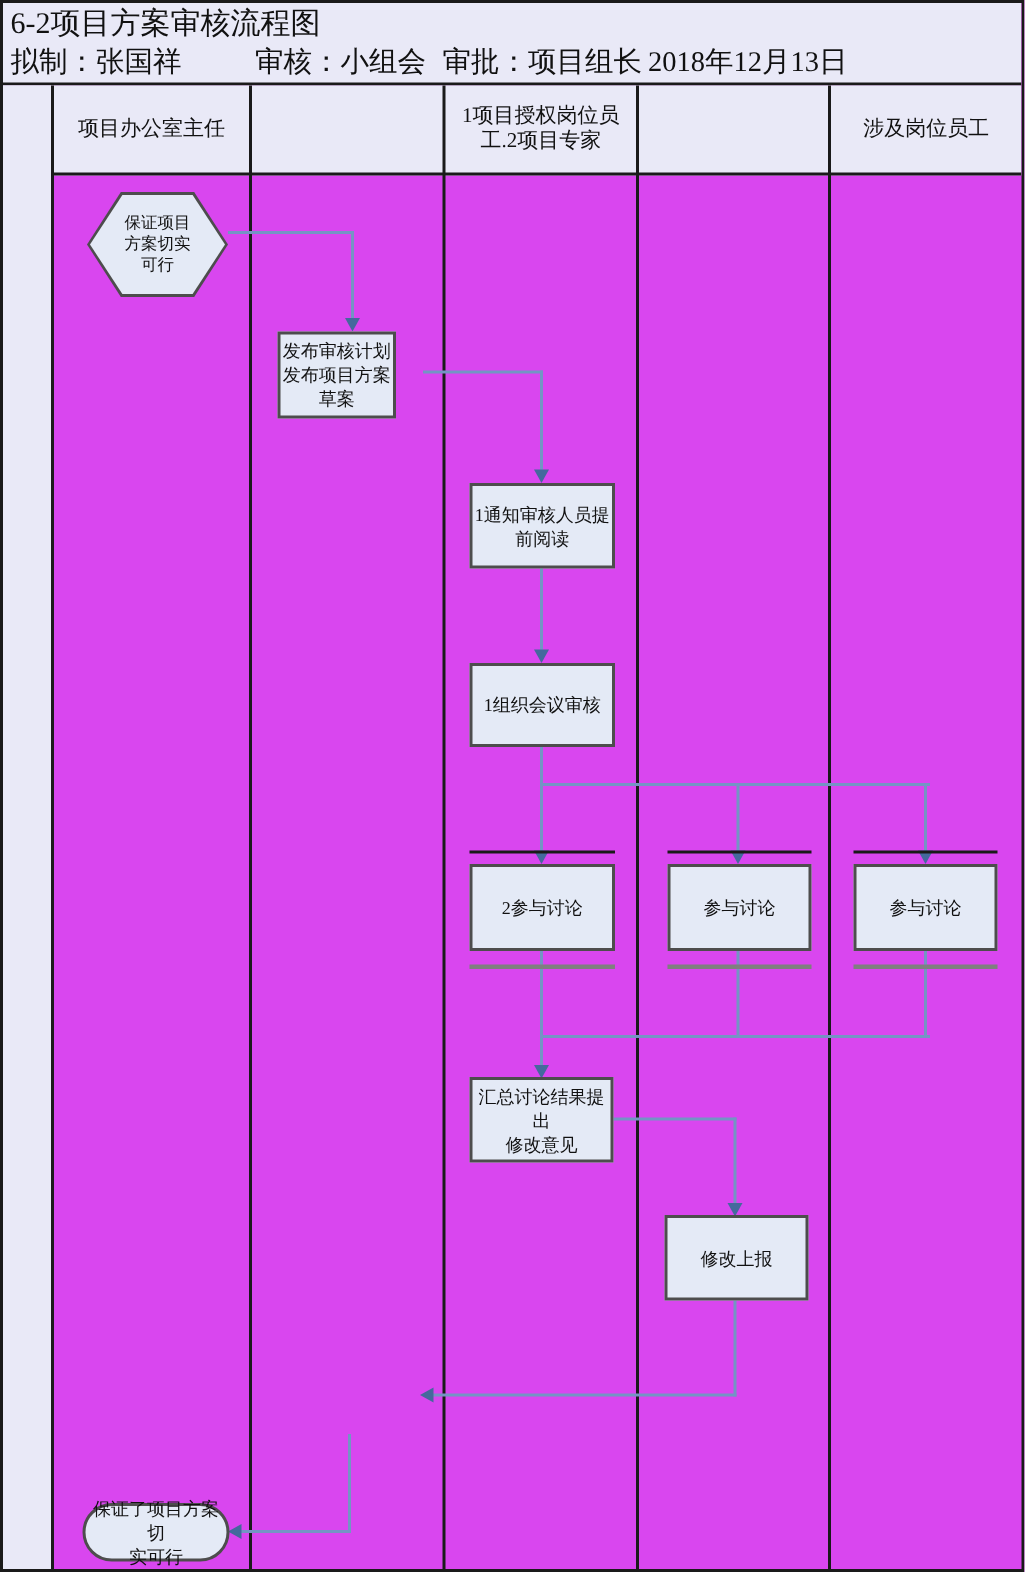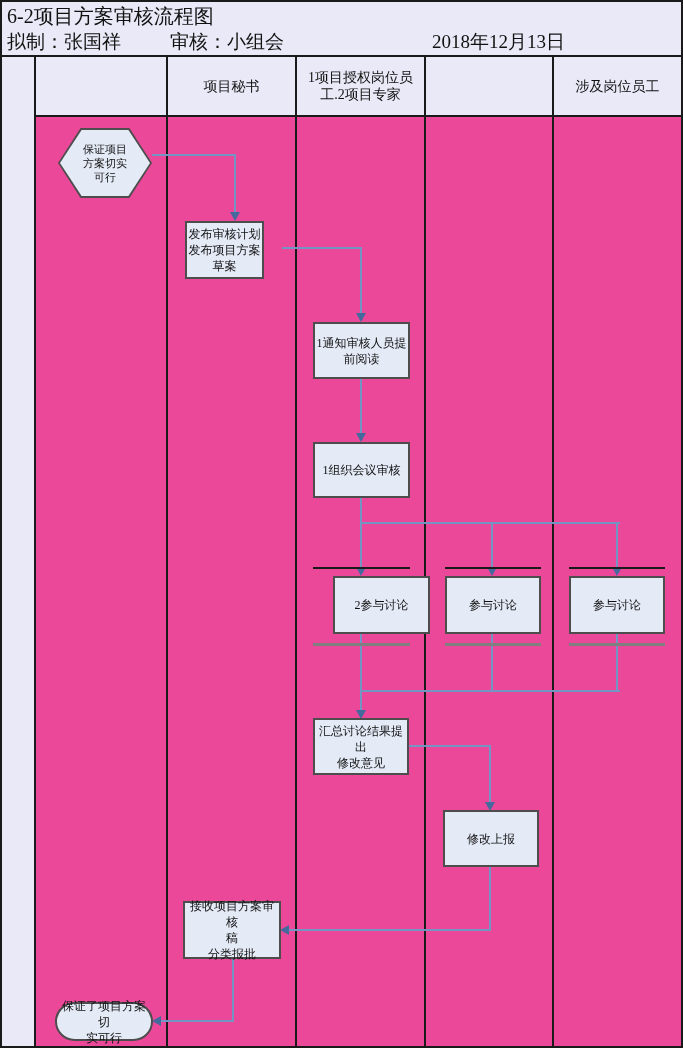--- a/index.html
+++ b/index.html
@@ -7,21 +7,21 @@
     --band:#e9e9f7;
     --fill:#e4eaf6;
     --nborder:#4d4d4d;
     --edge:#7494c4;
     --arrow:#44699d;
     --graybar:#7f7f7f;
   }
   html,body{margin:0;padding:0;background:#fff;}
   body{font-family:"Liberation Serif","DejaVu Serif",serif;color:#111;}
   .screen{
-    position:relative;width:683px;height:1048px;background:#ec4899;
+    position:relative;width:683px;height:1048px;background:#d946ef;
     border:2px solid var(--grid);box-sizing:border-box;overflow:hidden;
   }
   
   .title-band{position:absolute;left:0;top:0;width:679px;height:53px;background:var(--band);border-bottom:2px solid var(--grid);}
   .doc-title{position:absolute;left:5px;top:1px;font-size:20px;line-height:26px;white-space:nowrap;}
   .meta-row{position:absolute;left:0;top:27px;width:630px;height:26px;font-size:19px;line-height:26px;}
   .meta-row span{position:absolute;white-space:nowrap;}
   .m1{left:5px;} .m2{left:168px;} .m3{left:293px;} .m4{left:430px;}
   .lane-header-row{position:absolute;left:0;top:55px;width:679px;height:58px;background:var(--band);border-bottom:2px solid var(--grid);}
   .lane-cell{position:absolute;top:55px;height:58px;display:flex;align-items:center;justify-content:center;text-align:center;font-size:14px;line-height:17px;white-space:pre-line;}
@@ -46,44 +46,45 @@
   .hex-outer{position:absolute;background:var(--nborder);
     clip-path:polygon(0 50%,24% 0,76% 0,100% 50%,76% 100%,24% 100%);}
   .hex-inner{position:absolute;left:2px;top:2px;right:2px;bottom:2px;background:var(--fill);
     clip-path:polygon(0 50%,24% 0,76% 0,100% 50%,76% 100%,24% 100%);
     display:flex;align-items:center;justify-content:center;text-align:center;
     font-size:11px;line-height:14px;white-space:pre-line;}
   #n-start{left:56px;top:126px;width:94px;height:70px;}
   #n-publish{left:183px;top:219px;width:79px;height:58px;}
   #n-notify{left:311px;top:320px;width:97px;height:57px;}
   #n-meeting{left:311px;top:440px;width:97px;height:56px;}
-  #n-discuss1{left:311px;top:574px;width:97px;height:58px;margin-left:20px;}
+  #n-discuss1{left:311px;top:574px;width:97px;height:58px;}
   #n-discuss2{left:443px;top:574px;width:96px;height:58px;}
   #n-discuss3{left:567px;top:574px;width:96px;height:58px;}
   #n-summarize{left:311px;top:716px;width:96px;height:57px;}
   #n-revise{left:441px;top:808px;width:96px;height:57px;}
   #n-receive{left:181px;top:899px;width:98px;height:58px;}
   #n-end{left:53px;top:1000px;width:98px;height:39px;}
 </style>
 </head>
 <body>
 
 <div class="screen">
 
   <div class="title-band">
     <div class="doc-title">6-2项目方案审核流程图</div>
     <div class="meta-row">
       <span class="m1">拟制：张国祥</span>
       <span class="m2">审核：小组会</span>
+      <span class="m3">审批：项目组长</span>
       <span class="m4">2018年12月13日</span>
     </div>
   </div>
 
   <div class="lane-header-row"></div>
-  <div class="lane-cell lc2">项目秘书</div>
+  <div class="lane-cell lc1">项目办公室主任</div>
   <div class="lane-cell lc3">1项目授权岗位员
 工.2项目专家</div>
   <div class="lane-cell lc5">涉及岗位员工</div>
 
   <div class="sidebar"></div>
   <div class="vdiv v1"></div>
   <div class="vdiv v2"></div>
   <div class="vdiv v3"></div>
   <div class="vdiv v4"></div>
   <div class="vdiv v5"></div>
@@ -144,19 +145,16 @@
 发布项目方案草案</div>
   <div class="node process" id="n-notify">1通知审核人员提
 前阅读</div>
   <div class="node process" id="n-meeting">1组织会议审核</div>
   <div class="node process" id="n-discuss1">2参与讨论</div>
   <div class="node process" id="n-discuss2">参与讨论</div>
   <div class="node process" id="n-discuss3">参与讨论</div>
   <div class="node process" id="n-summarize">汇总讨论结果提出
 修改意见</div>
   <div class="node process" id="n-revise">修改上报</div>
-  <div class="node process" id="n-receive">接收项目方案审核
-稿
-分类报批</div>
   <div class="node terminator" id="n-end">保证了项目方案切
 实可行</div>
 
 </div>
 
 </body></html>

